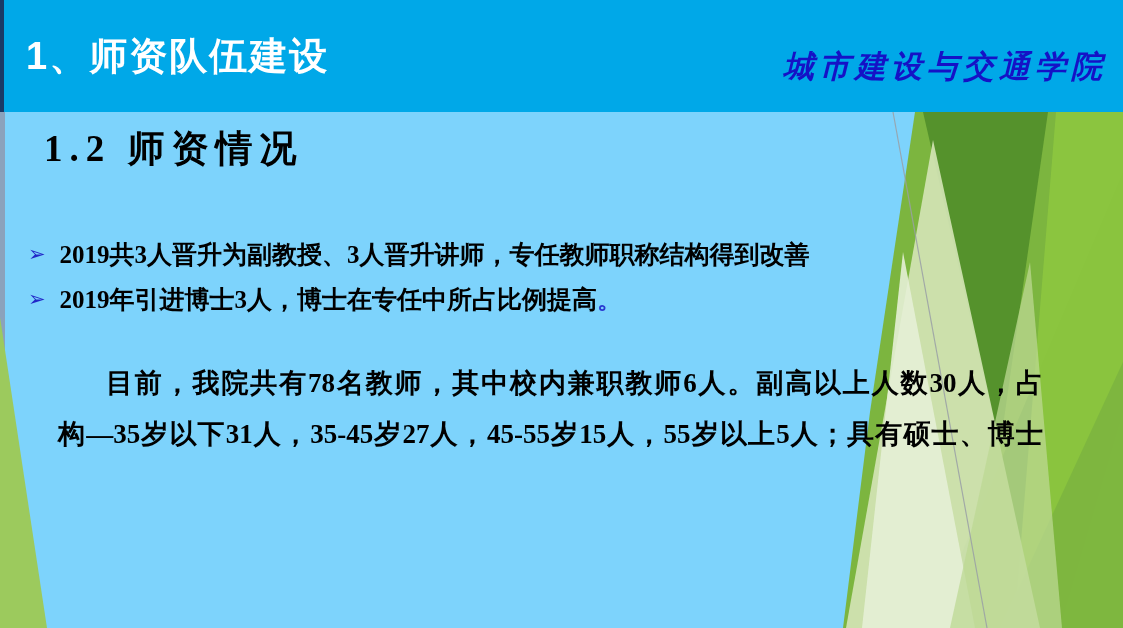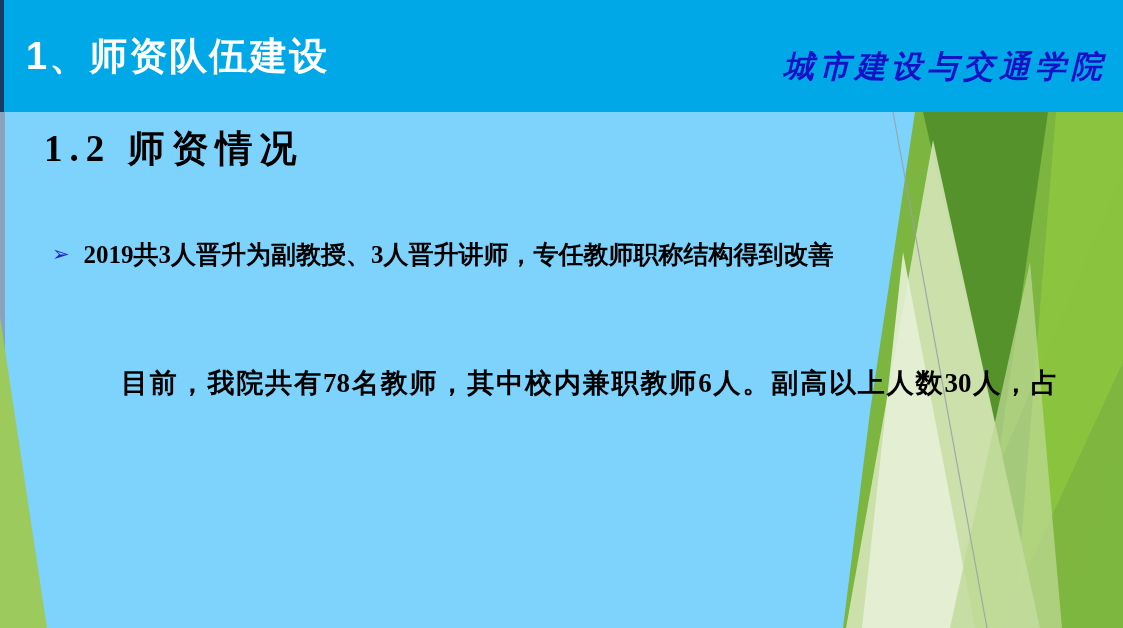--- a/index.html
+++ b/index.html
@@ -35,34 +35,34 @@
     background:#8BA2BC;
   }
   
   .deco { position:absolute; left:0; top:112px; z-index:1; }
   
   .section-title {
     position:absolute; left:44px; top:124px;
     font-size:37px; font-weight:700; color:#000;
     letter-spacing:7px; z-index:2;
   }
-  .bullets { position:absolute; left:52px; top:232px; z-index:2; }
+  .bullets { position:absolute; left:28px; top:232px; z-index:2; }
   .bullet-row {
     height:45px; line-height:45px;
     font-size:25px; font-weight:700; color:#000;
     white-space:nowrap;
   }
   .bullet-marker {
     display:inline-block; color:#2228C8; font-size:21px;
     margin-right:14px; transform:translateY(-2px);
     font-family:"DejaVu Sans","Liberation Sans",sans-serif;
   }
   .bullet-tail { color:#2937D0; }
   .paragraph {
-    position:absolute; left:73px; top:358px; width:985px; z-index:2;
+    position:absolute; left:58px; top:358px; width:985px; z-index:2;
     color:#000;
   }
   .para-line {
     font-size:27px; font-weight:700; line-height:51px; height:51px;
     text-align:justify; overflow:visible;
   }
   .para-line.fill { text-align-last:justify; }
   .para-line.indent { text-indent:48px; }
 </style>
 </head>
@@ -88,19 +88,21 @@
     <polygon points="903,140 862,516 975,516" fill="#E6F0D6" opacity="0.9"></polygon>
     <polygon points="1030,150 950,516 1062,516" fill="#BCD893" opacity="0.75"></polygon>
     <line x1="893" y1="0" x2="987" y2="516" stroke="#9AA0A6" stroke-width="1.2" opacity="0.85"></line>
     <polygon points="0,205 0,516 47,516" fill="#9CCA5D"></polygon>
   </svg>
 
   <div class="section-title">1.2 师资情况</div>
 
   <div class="bullets">
       <div class="bullet-row"><span class="bullet-marker">➢</span><span>2019共3人晋升为副教授、3人晋升讲师，专任教师职称结构得到改善</span></div>
+      <div class="bullet-row"><span class="bullet-marker">➢</span><span>2019年引进博士3人，博士在专任中所占比例提高</span><span class="bullet-tail">。</span></div>
     </div>
 
   <div class="paragraph">
       <div class="para-line fill indent">目前，我院共有78名教师，其中校内兼职教师6人。副高以上人数30人，占</div>
+      <div class="para-line fill">构—35岁以下31人，35-45岁27人，45-55岁15人，55岁以上5人；具有硕士、博士</div>
     </div>
 
 </div>
 
 </body></html>

